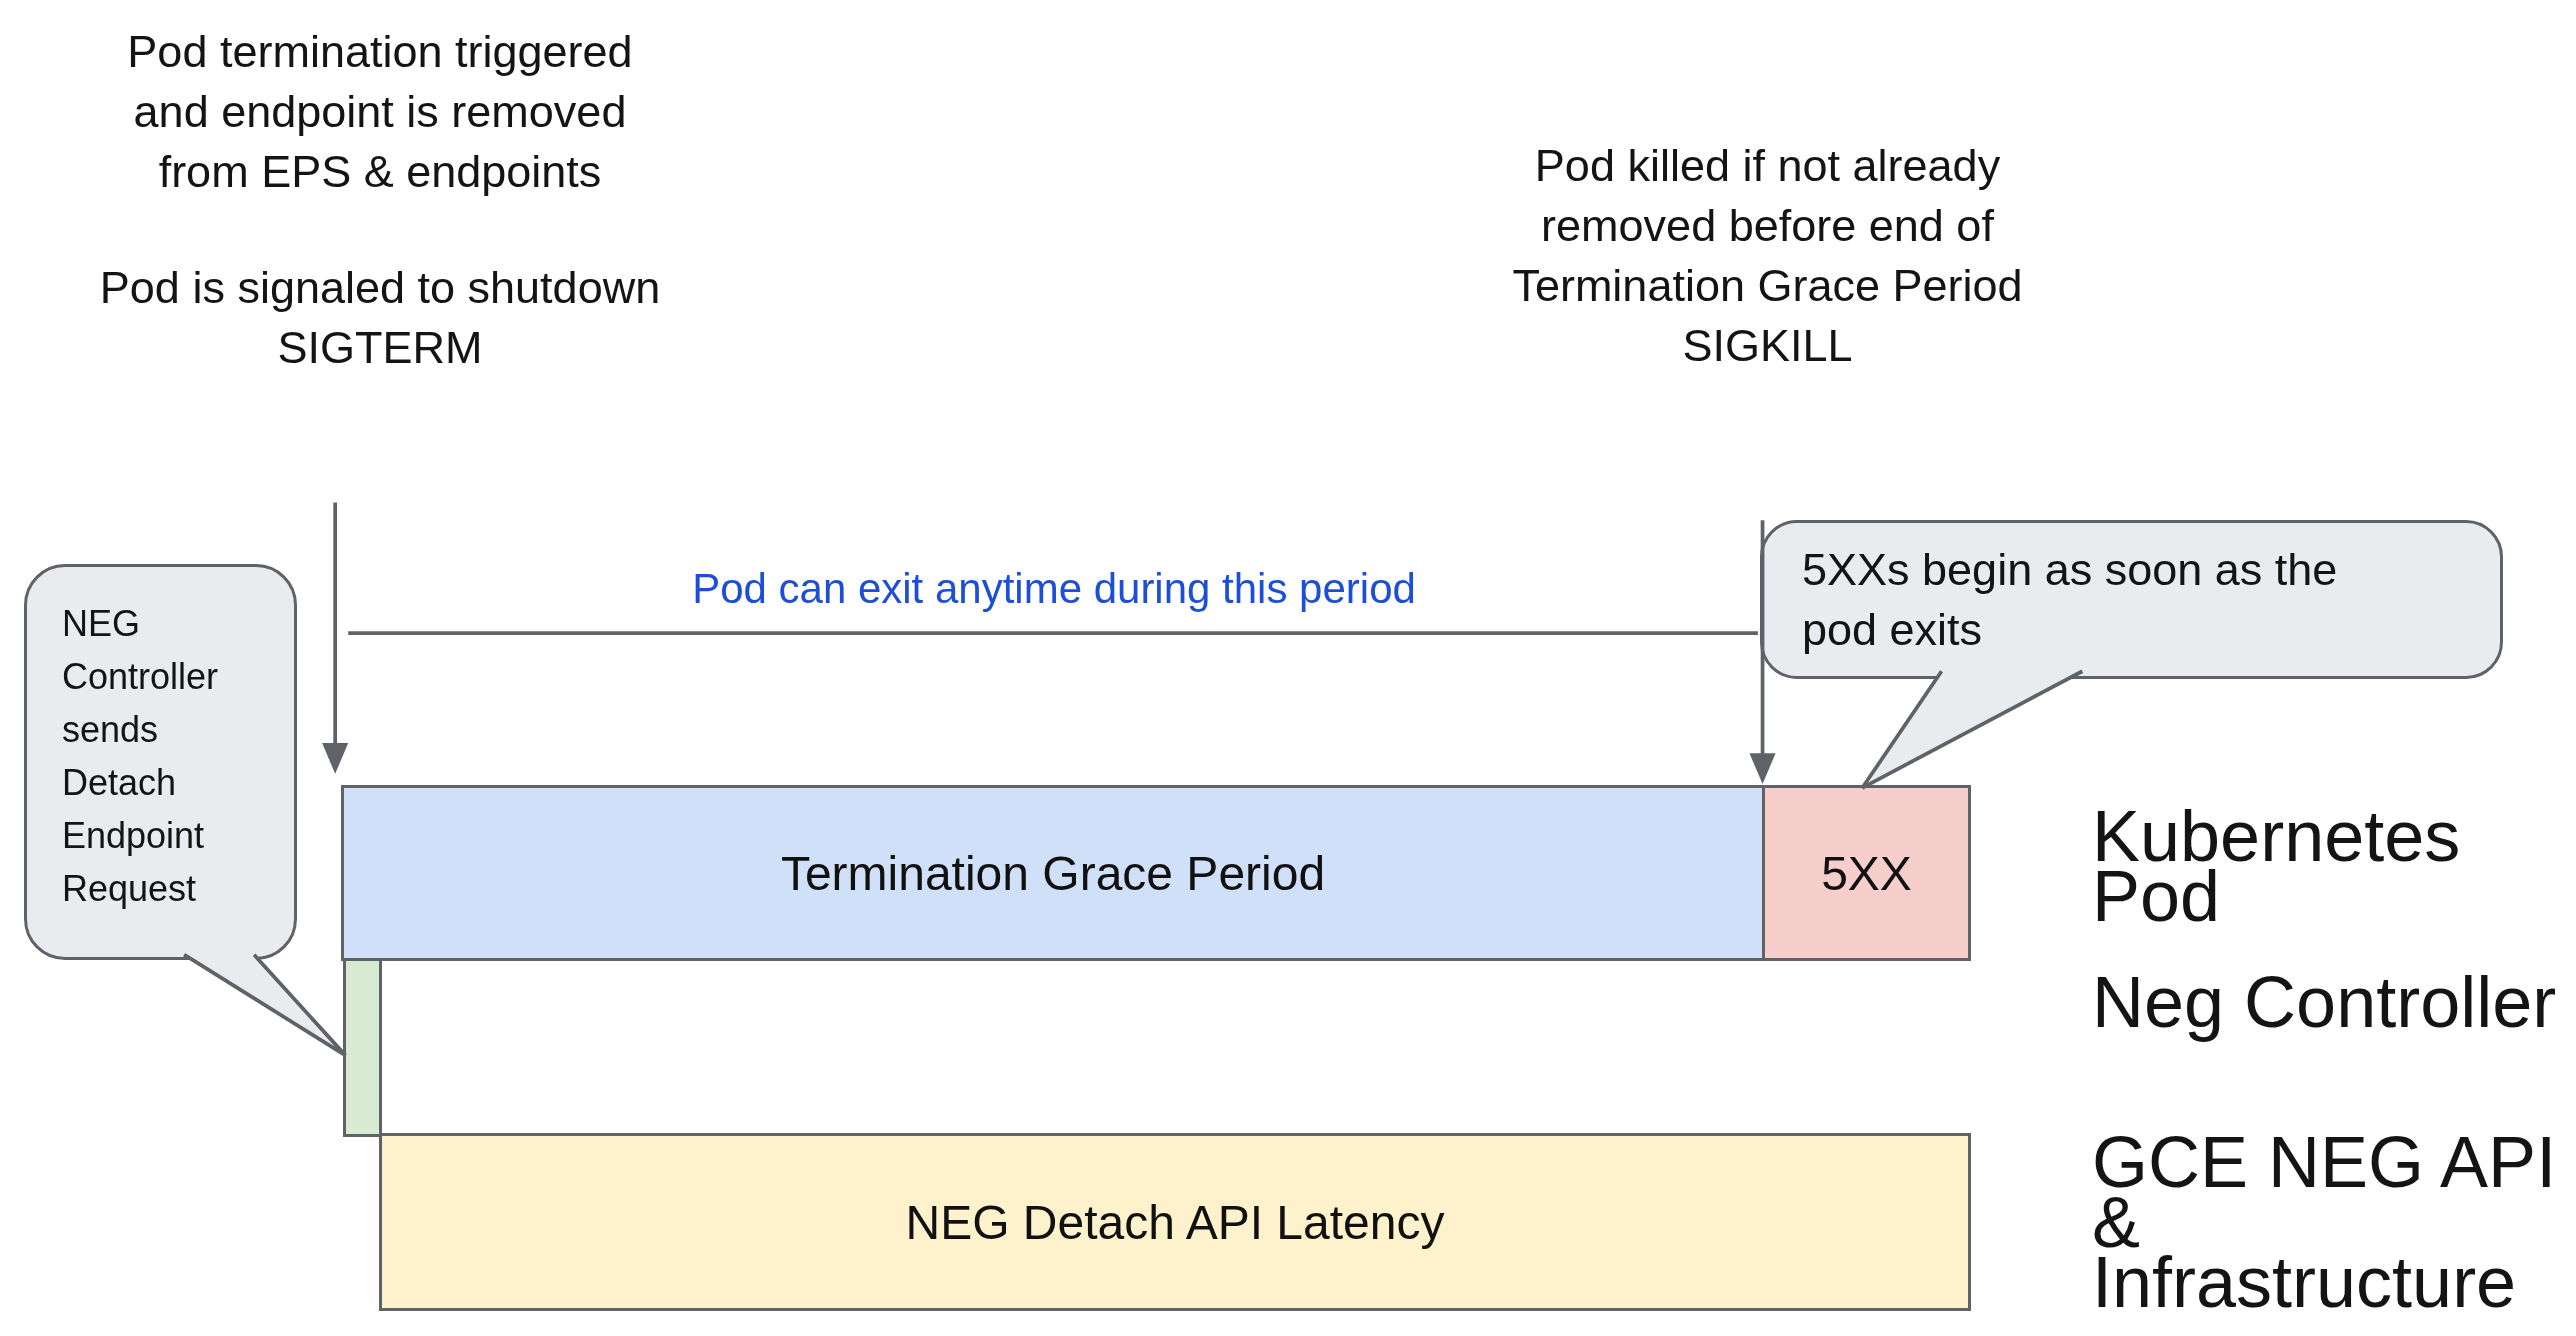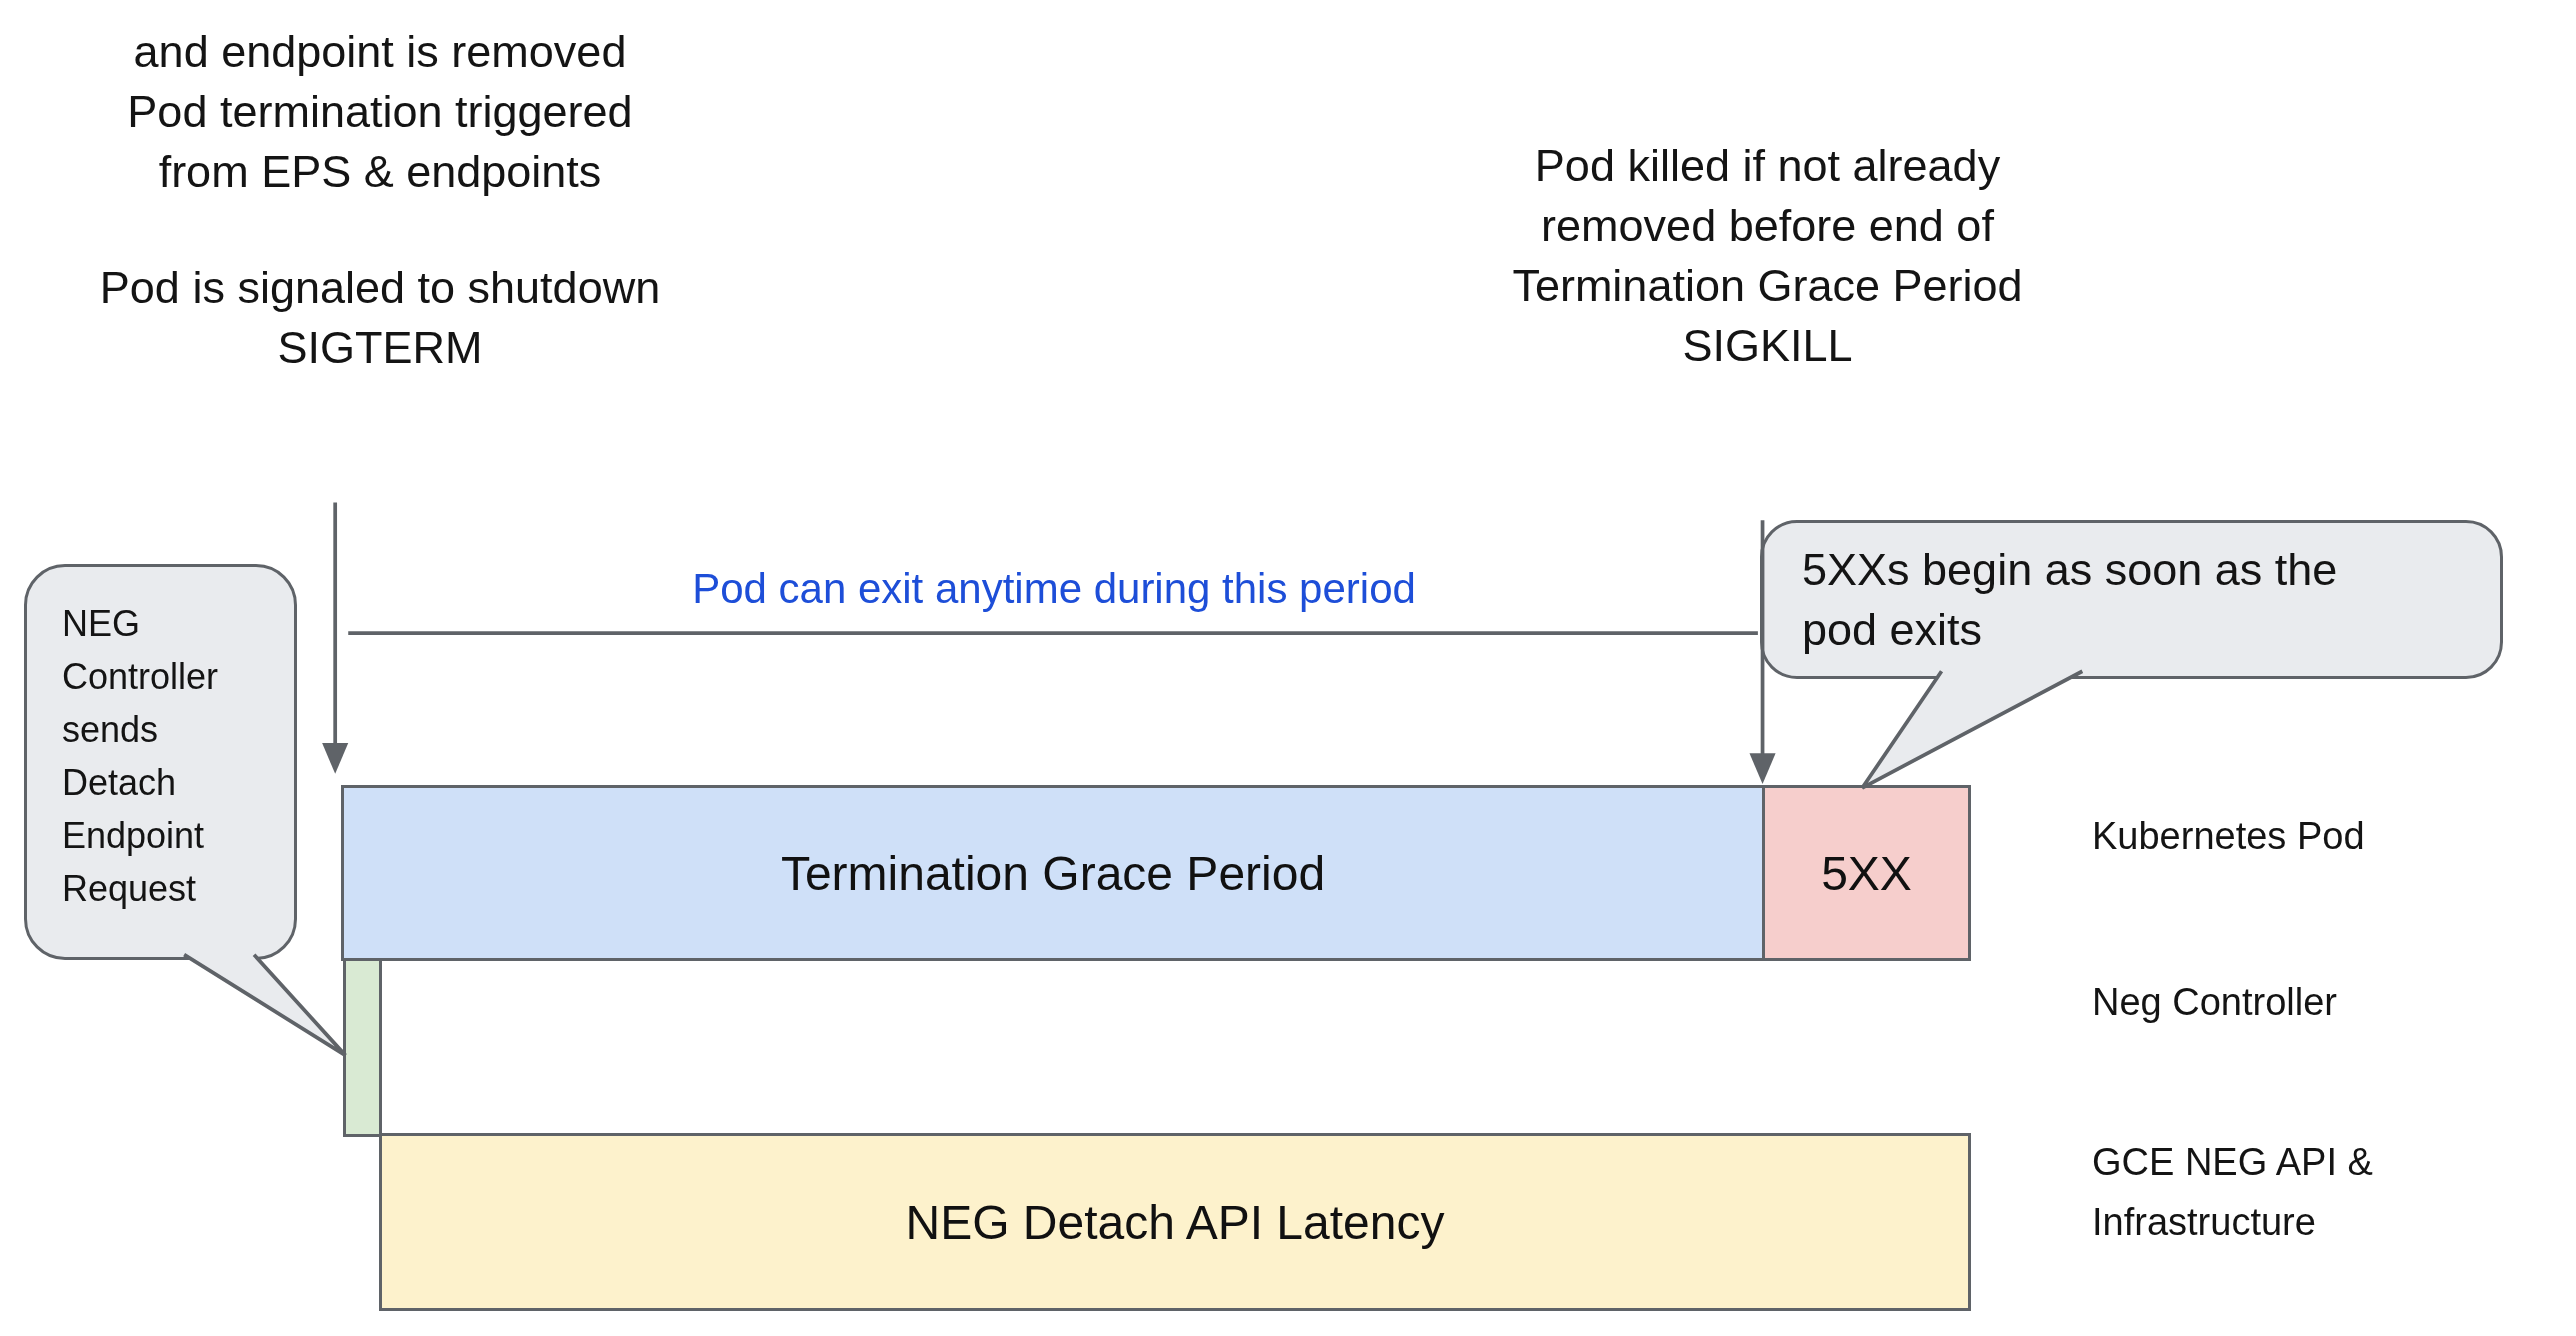--- a/index.html
+++ b/index.html
@@ -24,21 +24,21 @@
     border:3.7px solid #5f6368;
     display:flex;align-items:center;justify-content:center;
     font-size:48px;color:#111111;
     z-index:1;
   }
   .bar-grace{left:341px;top:785px;width:1424px;height:176px;}
   .bar-fivexx{left:1762px;top:785px;width:209px;height:176px;}
   .bar-detach{left:343px;top:958px;width:39px;height:179px;}
   .bar-latency{left:379px;top:1133px;width:1592px;height:178px;}
   
-  .lane-label{position:absolute;left:2092px;font-size:38px;line-height:60px;color:#141414;z-index:2;}
+  .lane-label{position:absolute;left:2092px;font-size:72px;line-height:60px;color:#141414;z-index:2;}
   .lane-k8s{top:806px;}
   .lane-neg{top:972px;}
   .lane-gce{top:1132px;}
   
   .callout{
     position:absolute;box-sizing:border-box;z-index:2;
     background:#e9ebee;border:3.7px solid #5f6368;
     color:#141414;
   }
   .callout-left{
@@ -54,22 +54,22 @@
   .stroke{stroke:#5f6368;fill:none;}
   .arrowhead{fill:#5f6368;stroke:none;}
   .tail{fill:#e9ebee;stroke:#5f6368;stroke-width:4;}
 </style>
 </head>
 <body>
 
 <div class="canvas">
 
   <div class="anno" style="left:51px;top:22.4px;width:658px;">
+    <div>Pod termination triggered</div>
     <div>and endpoint is removed</div>
-    <div>Pod termination triggered</div>
     <div>from EPS &amp; endpoints</div>
     <div class="spacer"></div>
     <div>Pod is signaled to shutdown</div>
     <div>SIGTERM</div>
   </div>
 
   <div class="anno" style="left:1441px;top:136px;width:653px;">
     <div>Pod killed if not already</div>
     <div>removed before end of</div>
     <div>Termination Grace Period</div>

